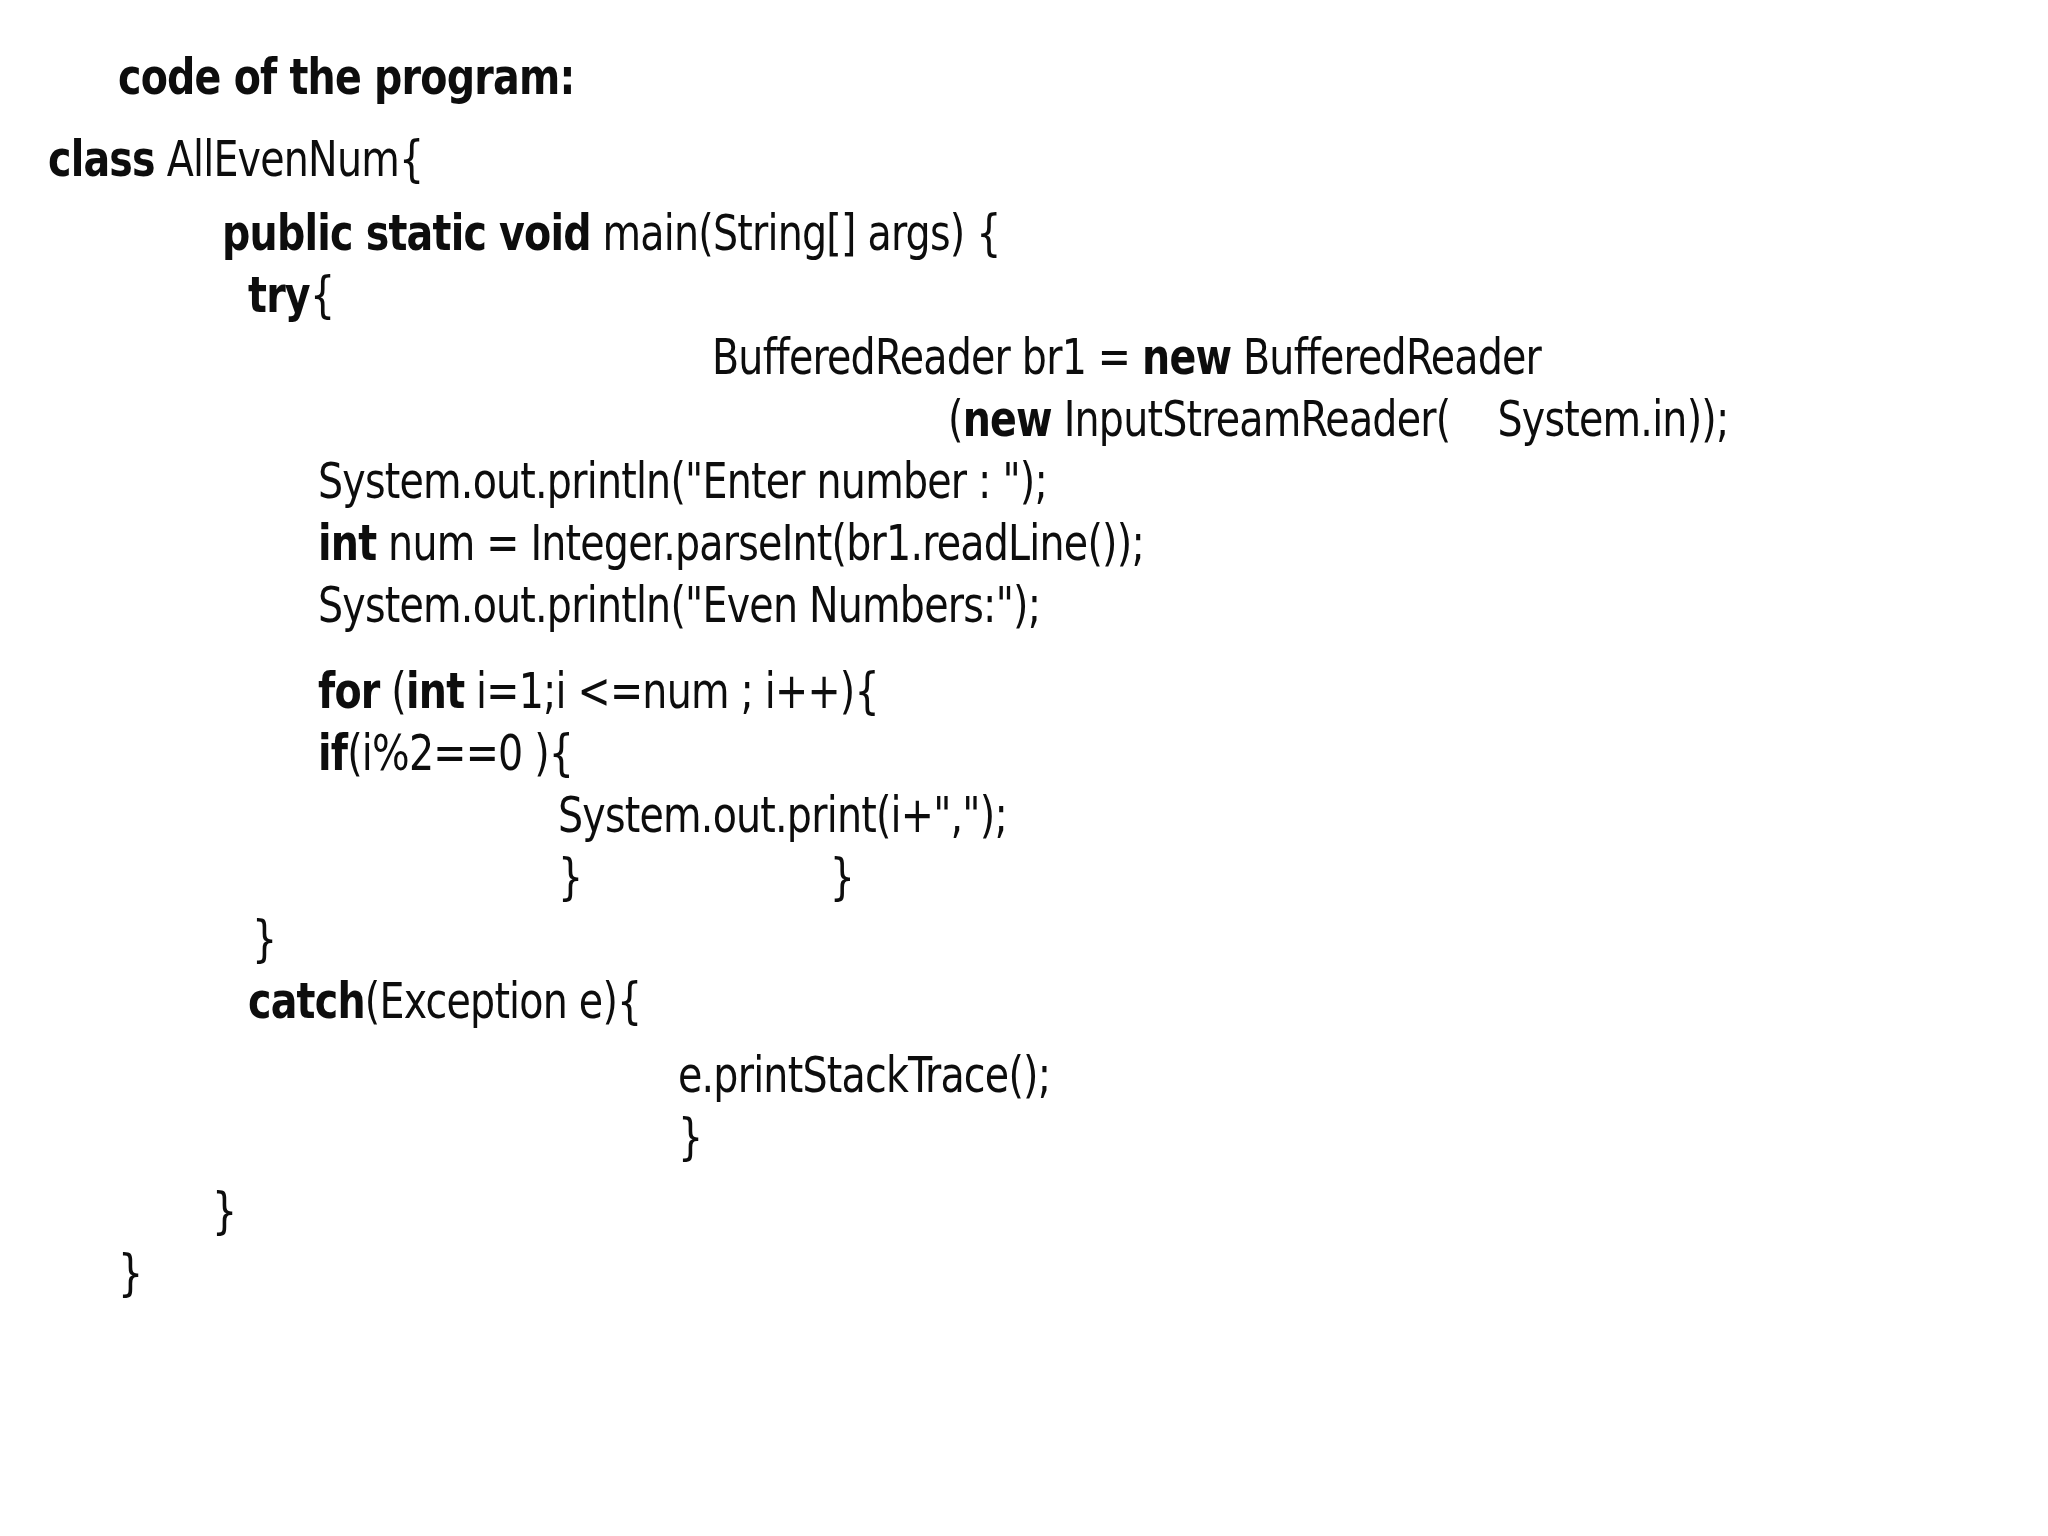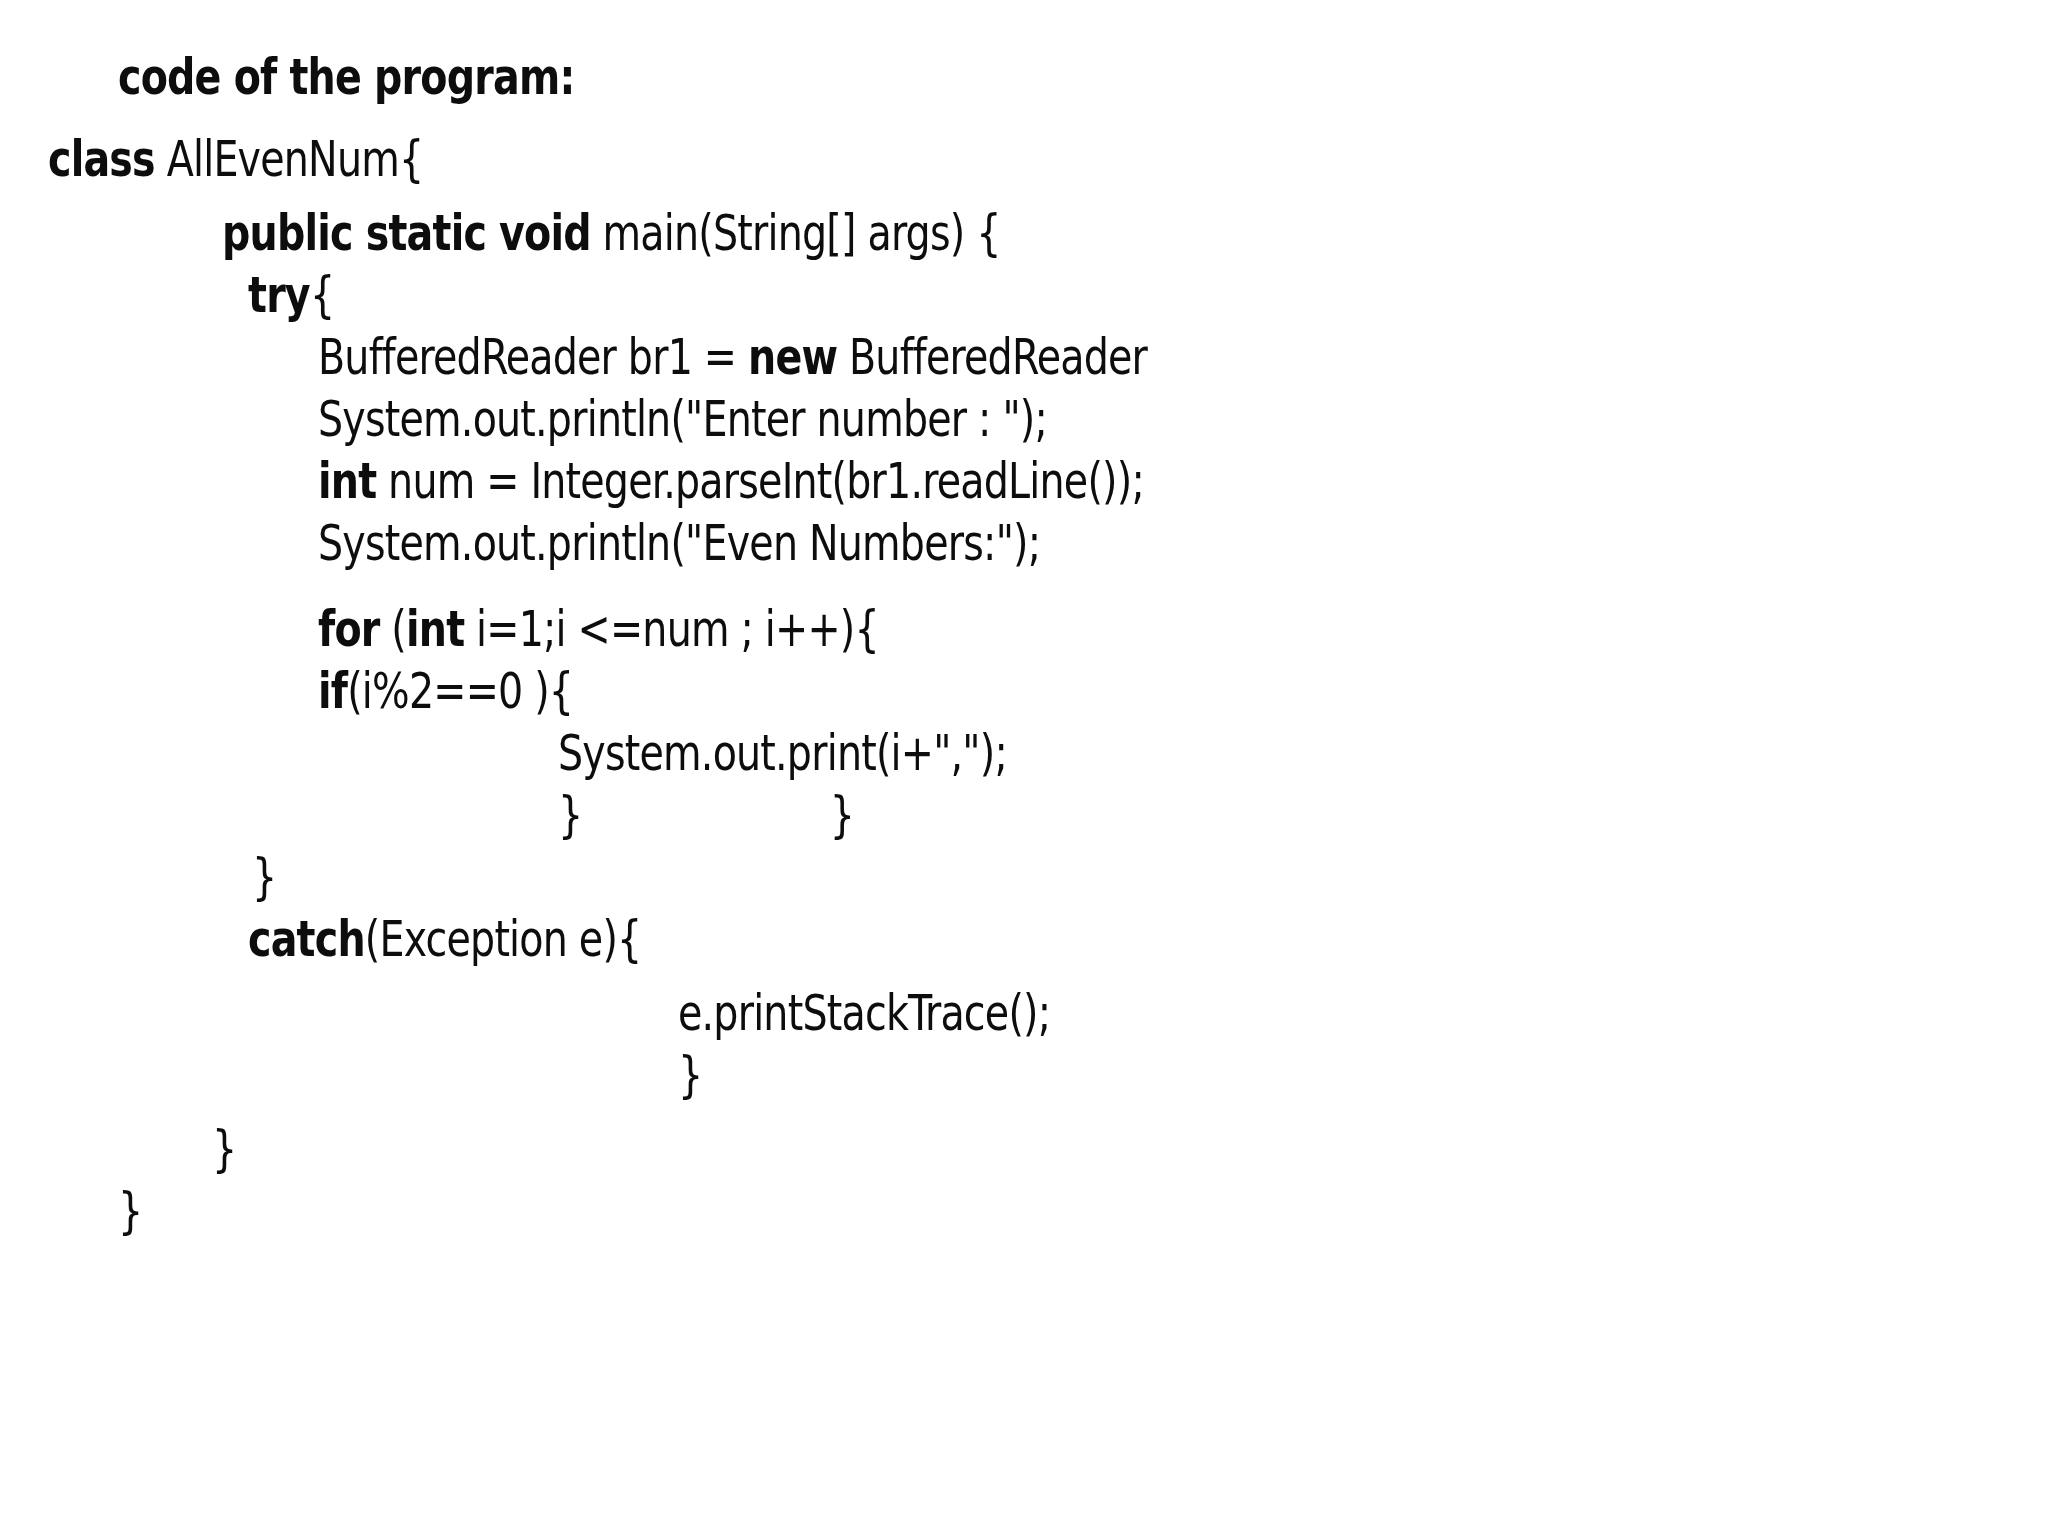--- a/index.html
+++ b/index.html
@@ -59,21 +59,22 @@
 </style>
 </head>
 <body style="background: rgb(255, 255, 255);">
 
 <div id="slide">
   <div class="code-listing" id="code-listing">
       <div class="code-line gap-title" style="padding-left: 118px;"><span class="inner"><span class="kw">code of the program:</span></span></div>
       <div class="code-line gap-wide" style="padding-left: 48px;"><span class="inner"><span class="kw">class</span><span class="pl"> AllEvenNum{</span></span></div>
       <div class="code-line gap-med" style="padding-left: 222px;"><span class="inner"><span class="kw">public static void</span><span class="pl"> main(String[] args) {</span></span></div>
       <div class="code-line gap-small" style="padding-left: 248px;"><span class="inner"><span class="kw">try</span><span class="pl">{</span></span></div>
-      <div class="code-line gap-small" style="padding-left: 318px;"><span class="inner"><span class="pl">BufferedReader br1 = </span><span class="kw">new</span><span class="pl"> BufferedReader</span></span></div>
+      <div class="code-line gap-small" style="padding-left: 318px; text-align: center;"><span class="inner"><span class="pl">BufferedReader br1 = </span><span class="kw">new</span><span class="pl"> BufferedReader</span></span></div>
+      <div class="code-line gap-small" style="padding-left: 948px;"><span class="inner"><span class="pl">(</span><span class="kw">new</span><span class="pl"> InputStreamReader(    System.in));</span></span></div>
       <div class="code-line gap-none" style="padding-left: 318px;"><span class="inner"><span class="pl">System.out.println("Enter number : ");</span></span></div>
       <div class="code-line gap-none" style="padding-left: 318px;"><span class="inner"><span class="kw">int</span><span class="pl"> num = Integer.parseInt(br1.readLine());</span></span></div>
       <div class="code-line gap-none" style="padding-left: 318px;"><span class="inner"><span class="pl">System.out.println("Even Numbers:");</span></span></div>
       <div class="code-line gap-none" style="padding-left: 318px; margin-top: 24px;"><span class="inner"><span class="kw">for</span><span class="pl"> (</span><span class="kw">int</span><span class="pl"> i=1;i &lt;=num ; i++){</span></span></div>
       <div class="code-line gap-none" style="padding-left: 318px; text-decoration: underline;"><span class="inner"><span class="kw">if</span><span class="pl">(i%2==0 ){</span></span></div>
       <div class="code-line gap-small" style="padding-left: 558px;"><span class="inner"><span class="pl">System.out.print(i+",");</span></span></div>
       <div class="code-line gap-none" style="padding-left: 558px;"><span class="inner"><span class="pl">}                     }</span></span></div>
       <div class="code-line gap-small" style="padding-left: 252px;"><span class="inner"><span class="pl">}</span></span></div>
       <div class="code-line gap-small" style="padding-left: 248px;"><span class="inner"><span class="kw">catch</span><span class="pl">(Exception e){</span></span></div>
       <div class="code-line gap-med" style="padding-left: 678px;"><span class="inner"><span class="pl">e.printStackTrace();</span></span></div>

